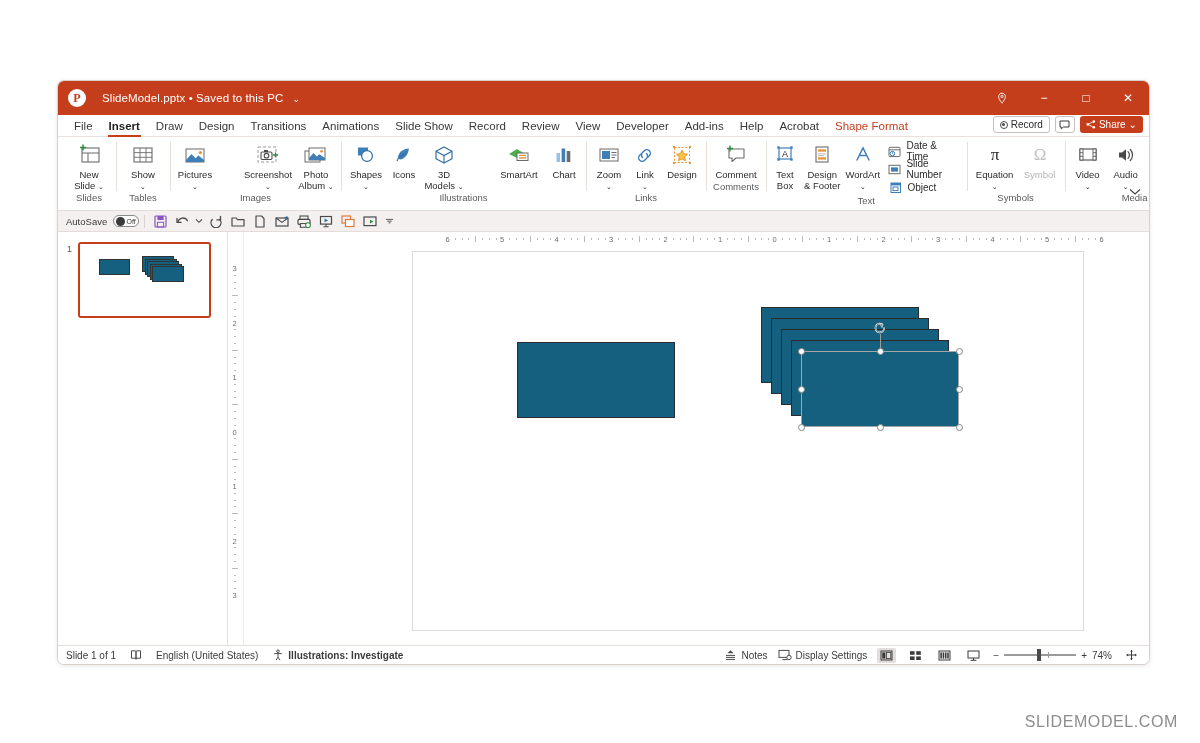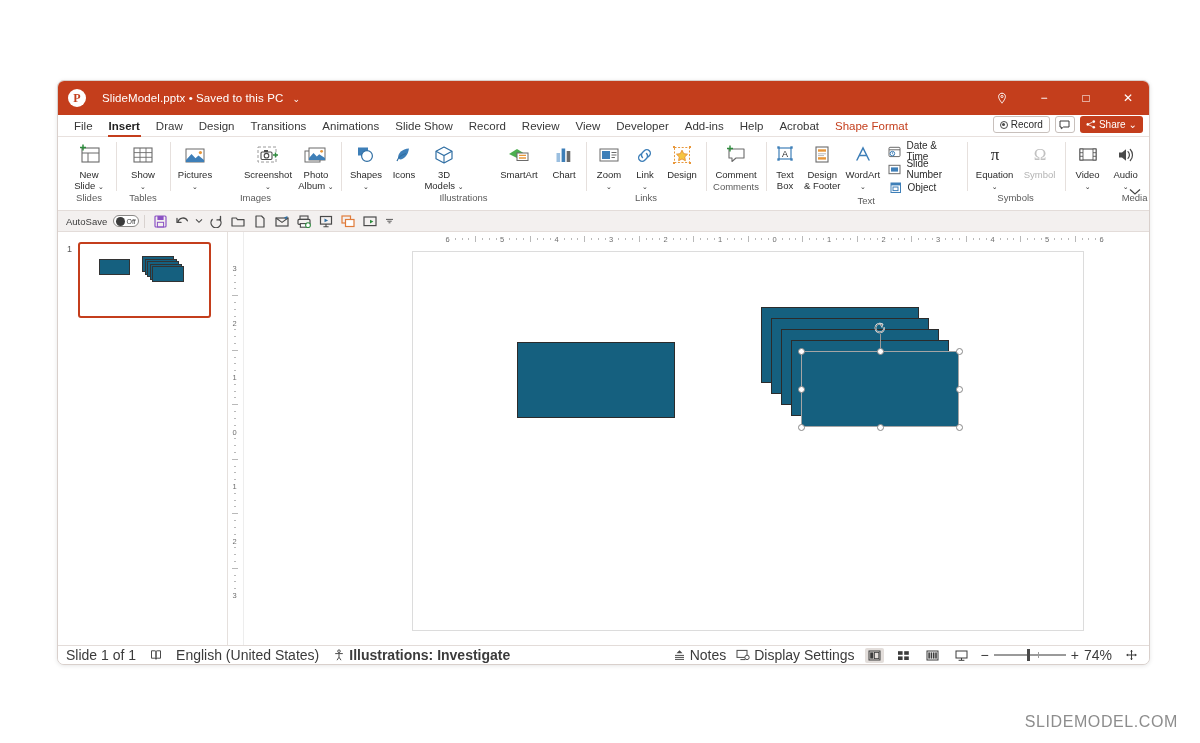--- a/index.html
+++ b/index.html
@@ -332,21 +332,21 @@
 
   
   .statusbar {
     position: absolute;
     left: 0; right: 0; bottom: 0;
     height: 19px;
     background: #ffffff;
     border-top: 1px solid #e3dcd9;
     display: flex; align-items: center;
     padding: 0 8px;
-    font-size: 14px; color: #3b3b3b;
+    font-size: 10px; color: #3b3b3b;
   }
   .sb-item { display: flex; align-items: center; gap: 4px; margin-right: 14px; white-space: nowrap; }
   .sb-right { margin-left: auto; display: flex; align-items: center; gap: 10px; }
   .viewbtn {
     width: 19px; height: 15px;
     display: flex; align-items: center; justify-content: center;
   }
   .viewbtn.active { background: #e3dedb; border-radius: 2px; }
   .zoomslider { display: flex; align-items: center; gap: 5px; }
   .zs-track { width: 72px; height: 1.5px; background: #9a9a9a; position: relative; }

